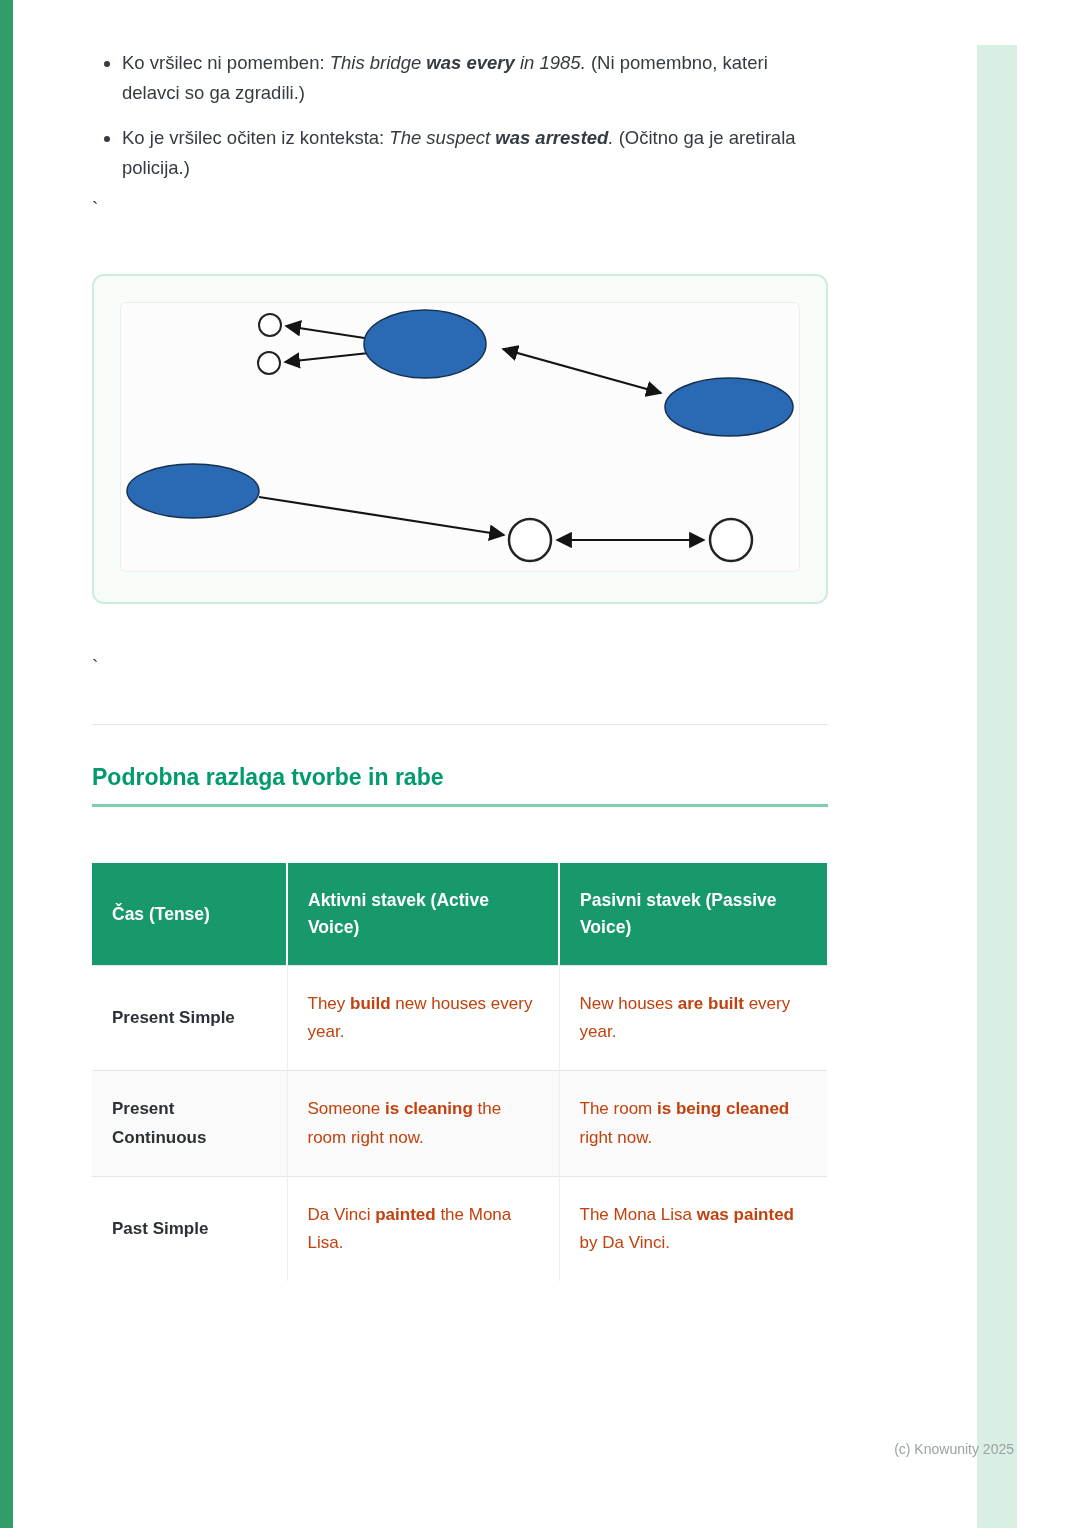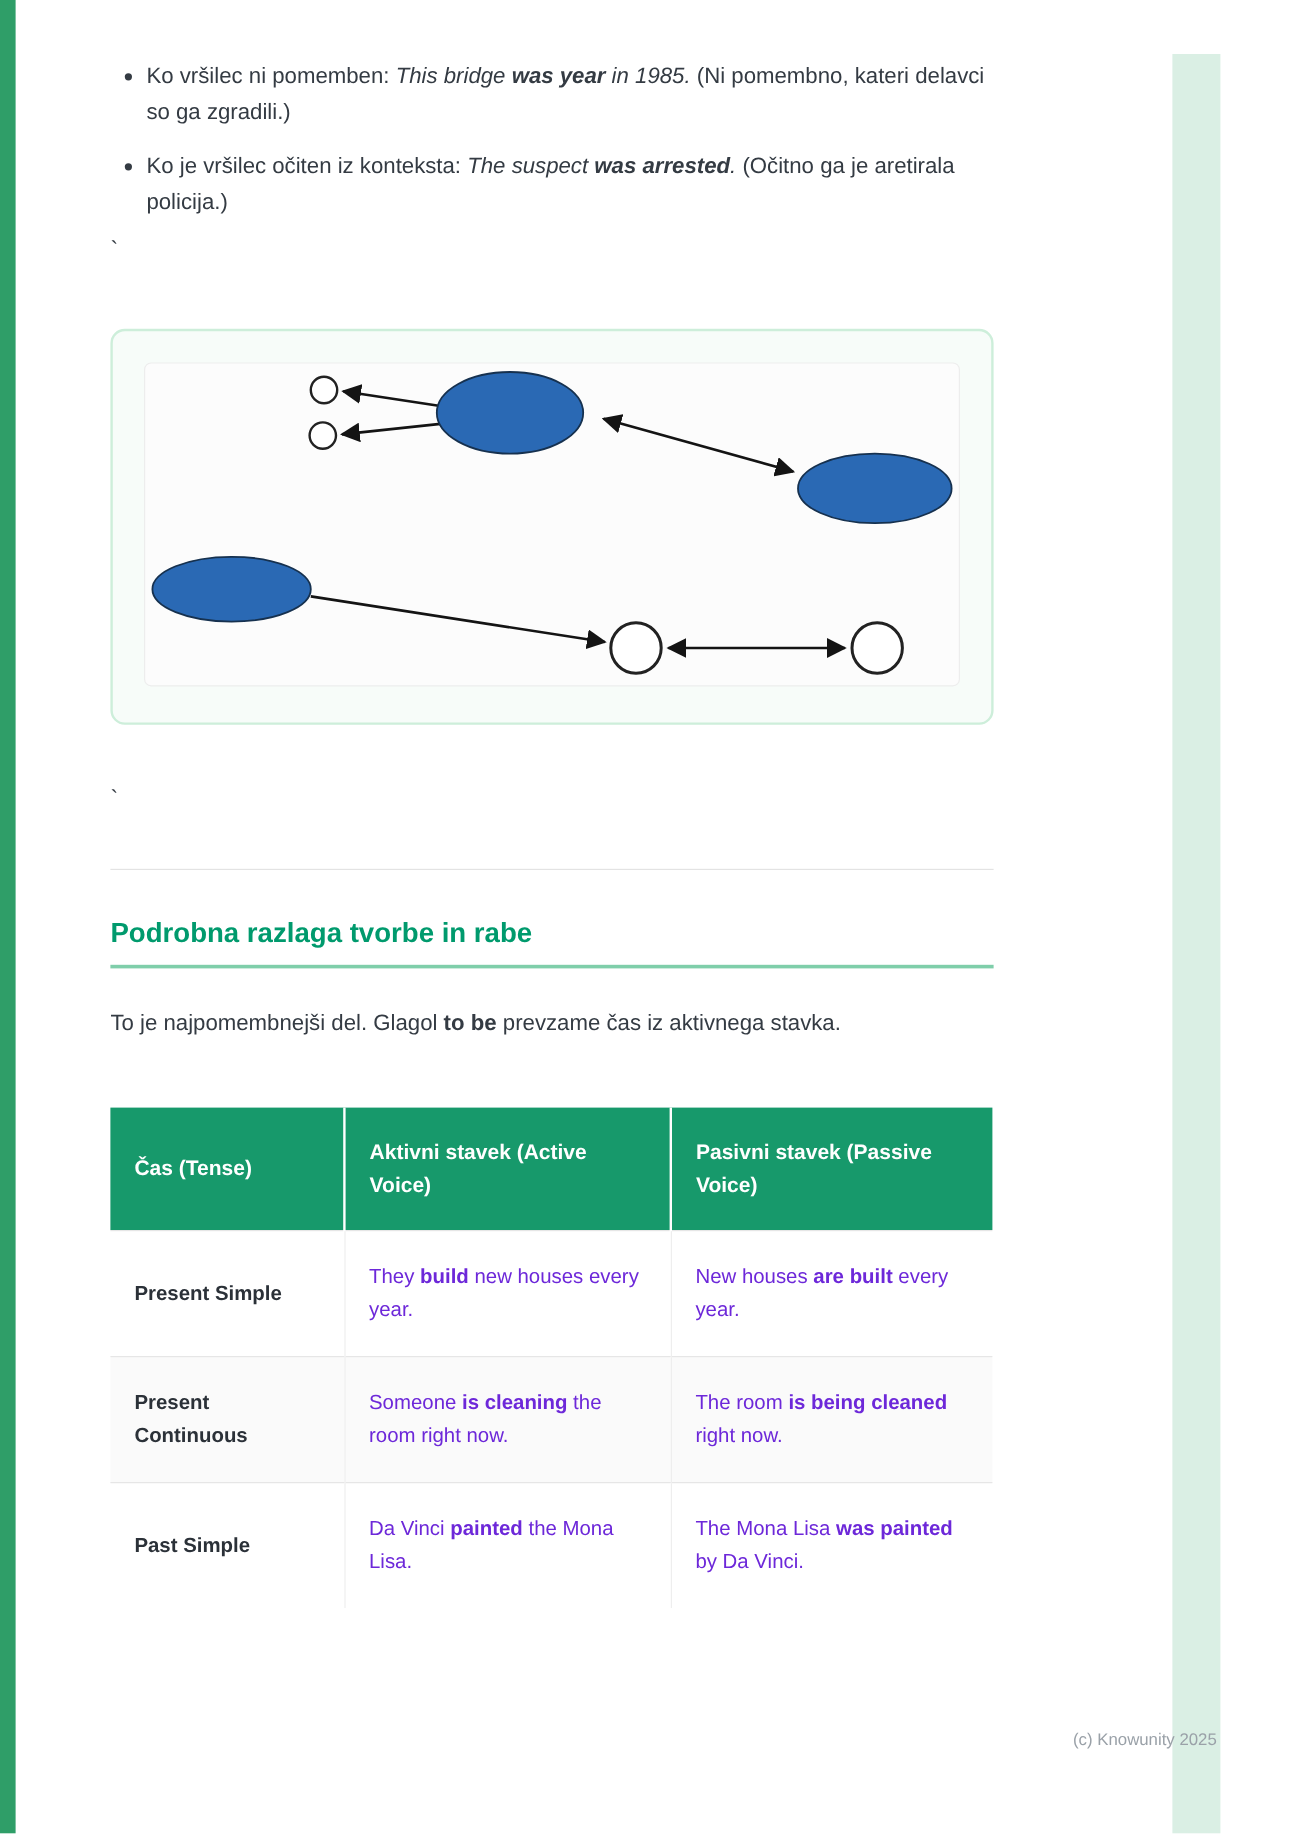--- a/index.html
+++ b/index.html
@@ -124,36 +124,36 @@
     padding: 24px 20px;
     line-height: 1.55;
   }
   table.tense-table th + th { border-left: 2px solid #ffffff; }
   table.tense-table td {
     font-size: 17px;
     line-height: 1.65;
     vertical-align: middle;
     padding: 24px 20px;
     border-top: 1px solid #e6e6e6;
-    color: #6d28d9;
+    color: #c2410c;
   }
   table.tense-table td + td { border-left: 1px solid #eeeeee; }
   table.tense-table tbody tr:nth-child(even) { background: #fafafa; }
   table.tense-table td.col-tense { font-weight: 700; color: #2b3138; }
 </style>
 </head>
 <body>
 
 <div class="left-bar"></div>
 <div class="right-stripe"></div>
 
 <div class="content">
 
   <ul class="bullet-list">
-    <li><span>Ko vršilec ni pomemben: </span><span class="i">This bridge </span><span class="b i">was year</span><span class="i"> in 1985.</span><span> (Ni pomembno, kateri delavci so ga zgradili.)</span></li>
+    <li><span>Ko vršilec ni pomemben: </span><span class="i">This bridge </span><span class="b i">was every</span><span class="i"> in 1985.</span><span> (Ni pomembno, kateri delavci so ga zgradili.)</span></li>
     <li><span>Ko je vršilec očiten iz konteksta: </span><span class="i">The suspect </span><span class="b i">was arrested</span><span class="i">.</span><span> (Očitno ga je aretirala policija.)</span></li>
   </ul>
 
   <div class="stray-tick">`</div>
 
   <div class="figure-card">
     <div class="figure-image">
       <svg width="680" height="268" viewBox="0 0 680 268" xmlns="http://www.w3.org/2000/svg">
         <defs>
           <marker id="ah" viewBox="0 0 10 10" refX="9" refY="5" markerWidth="7.5" markerHeight="7.5" orient="auto-start-reverse">
@@ -179,21 +179,20 @@
   </div>
 
   <div class="stray-tick" style="margin-top:52px;">`</div>
 
   <hr class="section-divider">
 
   <h1 class="page-title">Podrobna razlaga tvorbe in rabe</h1>
   <div class="heading-underline"></div>
 
 
-  <p class="intro-paragraph"><span>To je najpomembnejši del. Glagol </span><span class="b">to be</span><span> prevzame čas iz aktivnega stavka.</span></p>
 
   <table class="tense-table">
     <colgroup>
         <col class="c1">
         <col class="c2">
         <col class="c3">
       </colgroup>
     <thead>
       <tr>
         <th>Čas (Tense)</th>

